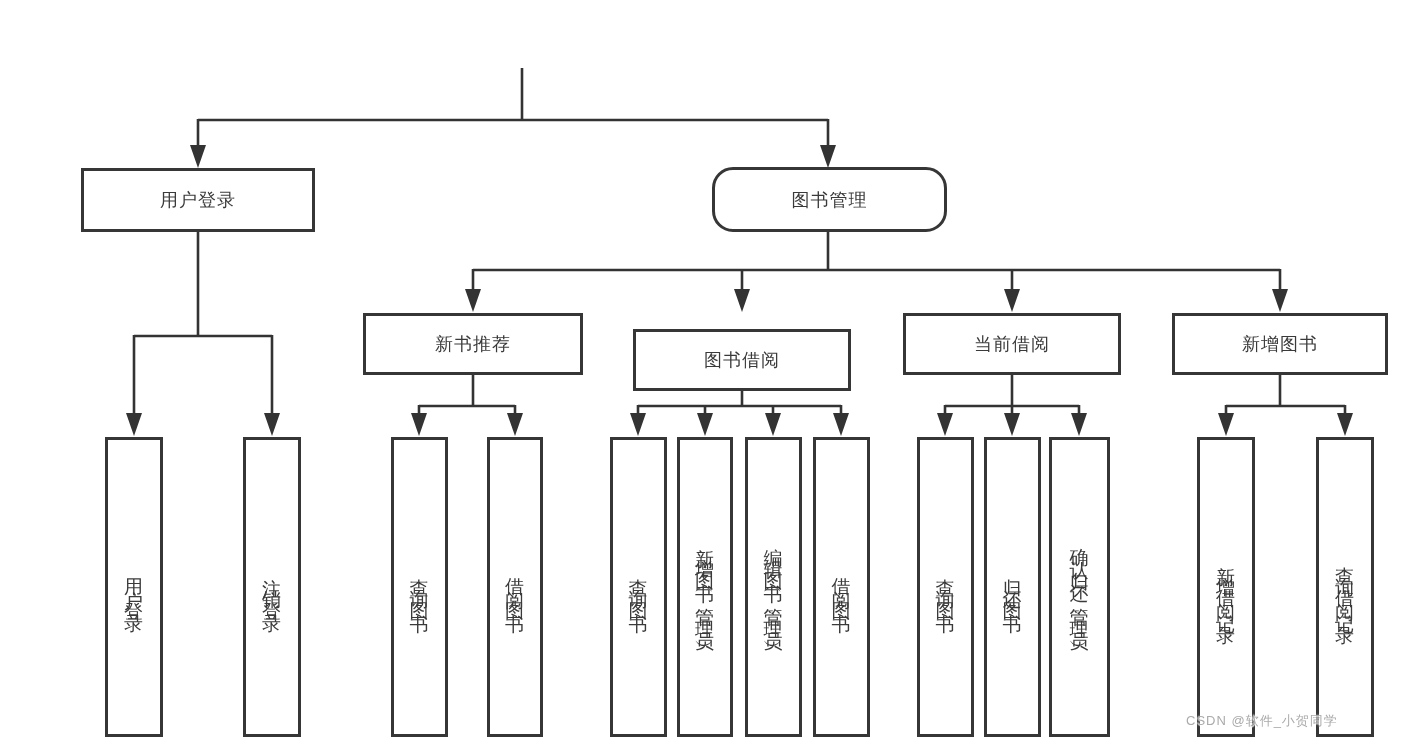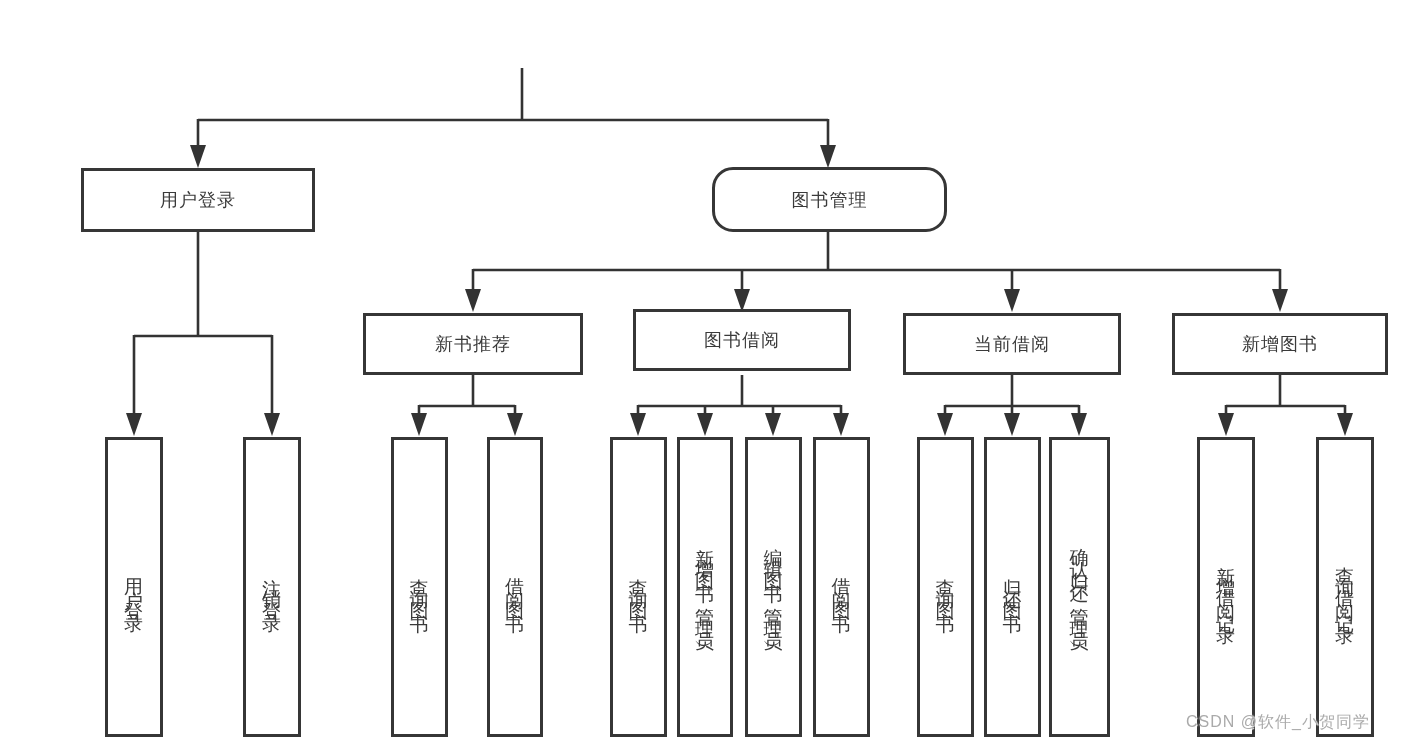--- a/index.html
+++ b/index.html
@@ -15,21 +15,21 @@
     justify-content:center; z-index:1; font-size:18px;
     letter-spacing:1px; white-space:nowrap;
   }
   .leaf { font-size:19px; }
   .leaf .v {
     writing-mode:vertical-rl; text-orientation:mixed;
     letter-spacing:12px; line-height:1;
   }
   .watermark {
     position:absolute; left:1186px; top:712px; z-index:2;
-    font-size:16px; color:#aaaaaa; letter-spacing:1px;
+    font-size:13px; color:#aaaaaa; letter-spacing:1px;
     text-shadow:0 0 2px #ffffff, 1px 1px 1px #ffffff;
   }
 </style>
 </head>
 <body>
 
 <div class="canvas">
 
   <svg class="connectors" width="1405" height="747" viewBox="0 0 1405 747">
     <g stroke="#333333" stroke-width="2.6" fill="none">
@@ -95,21 +95,21 @@
       <polygon points="1218,413 1234,413 1226,436"></polygon>
       <polygon points="1337,413 1353,413 1345,436"></polygon>
     </g>
   </svg>
 
 
   <div class="node" style="left:81px; top:168px; width:234px; height:64px;">用户登录</div>
   <div class="node" style="left:712px; top:167px; width:235px; height:65px;border-radius:21px;">图书管理</div>
 
   <div class="node" style="left:363px; top:313px; width:220px; height:62px;">新书推荐</div>
-  <div class="node" style="left:633px; top:309px; width:218px; height:62px;">图书借阅</div>
+  <div class="node" style="left:633px; top:329px; width:218px; height:62px;">图书借阅</div>
   <div class="node" style="left:903px; top:313px; width:218px; height:62px;font-family:Liberation Serif, serif;">当前借阅</div>
   <div class="node" style="left:1172px; top:313px; width:216px; height:62px;">新增图书</div>
 
   <div class="node leaf" style="left:105px; top:437px; width:58px; height:300px;">
     <span class="v">用户登录</span>
   </div>
   <div class="node leaf" style="left:243px; top:437px; width:58px; height:300px;">
     <span class="v">注销登录</span>
   </div>
 

